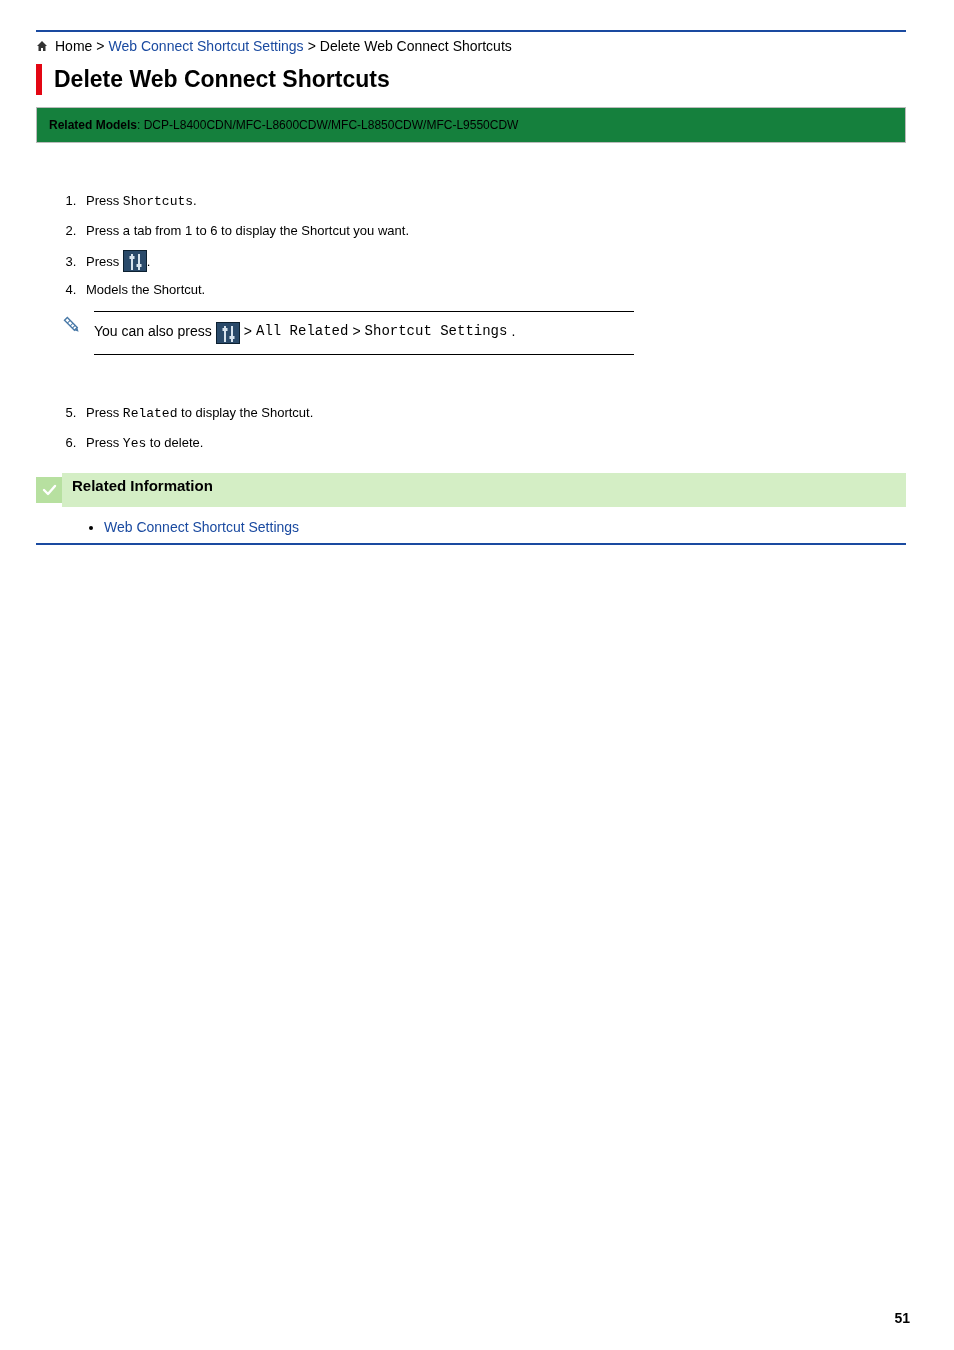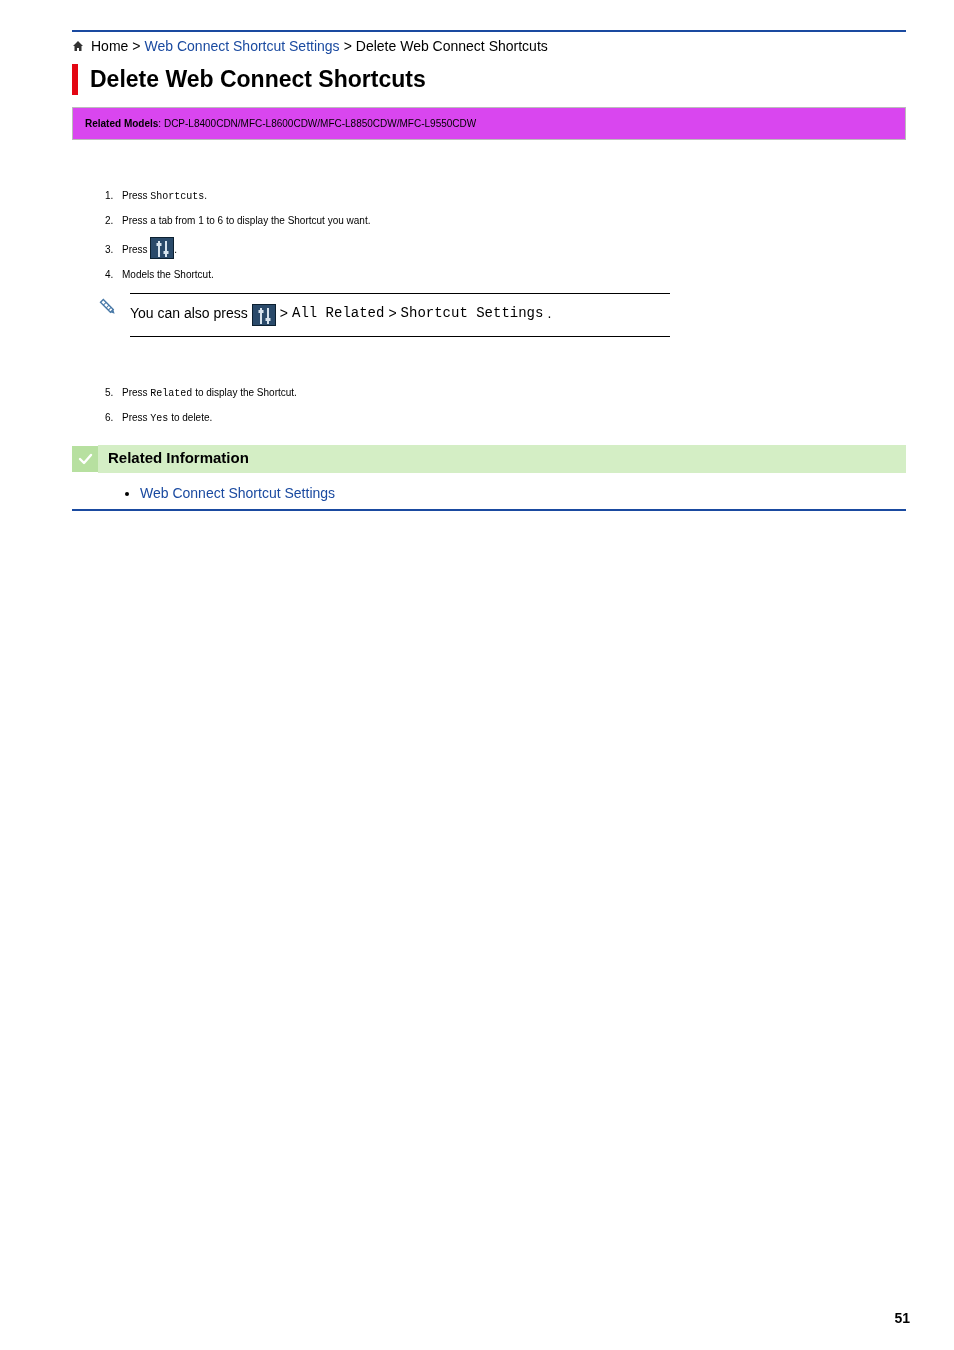--- a/index.html
+++ b/index.html
@@ -1,40 +1,40 @@
 <!DOCTYPE html>
 <html><head>
 <meta charset="utf-8">
 <style>
   * { box-sizing: border-box; margin: 0; padding: 0; }
   html, body { width: 954px; height: 1350px; background: #fff; font-family: Arial, Helvetica, sans-serif; color: #000; }
-  .page { padding: 30px 48px 20px 72px; position: relative; height: 100%; }
+  .page { padding: 30px 48px 20px 36px; position: relative; height: 100%; }
   .top-rule { border-top: 2px solid #1a4aa0; margin-bottom: 6px; }
   .breadcrumb { font-size: 14px; display: flex; align-items: center; flex-wrap: wrap; gap: 4px; }
   .breadcrumb a { color: #1a4aa0; text-decoration: none; }
   .home-icon { width: 12px; height: 12px; display: inline-block; vertical-align: -1px; margin-right: 3px; }
   .h1-wrap { display: flex; align-items: stretch; margin-top: 10px; margin-bottom: 12px; }
   .h1-bar { width: 6px; background: #e30613; margin-right: 12px; }
   .h1 { font-size: 23px; font-weight: bold; padding: 2px 0; }
-  .models-box { border: 1px solid #bbb; background: #d946ef; padding: 10px 12px; font-size: 10px; margin-bottom: 18px; }
+  .models-box { border: 1px solid #bbb; background: #15803d; padding: 10px 12px; font-size: 12px; margin-bottom: 18px; }
   .models-box .lbl { font-weight: bold; }
-  ol.steps { list-style: decimal; padding-left: 44px; font-size: 10px; margin-top: 44px; }
+  ol.steps { list-style: decimal; padding-left: 44px; font-size: 13px; margin-top: 44px; }
   ol.steps > li { padding: 4px 0 4px 6px; line-height: 1.6; }
   .mono { font-family: "Courier New", Courier, monospace; }
   .settings-icon { display: inline-block; width: 24px; height: 22px; background: #2a4a6a; border: 1px solid #0c2030; vertical-align: -6px; position: relative; }
   .settings-icon svg { position: absolute; top: 1px; left: 1px; }
   .note-block { display: flex; align-items: flex-start; margin: 6px 0 6px 24px; }
   .pen-icon { width: 26px; height: 26px; flex-shrink: 0; margin-top: 2px; }
   .note-body { margin-left: 8px; width: 540px; }
   .note-rule { border-top: 1px solid #000; margin-bottom: 8px; }
   .note-rule.bottom { margin-top: 10px; margin-bottom: 0; }
   .note-line { font-size: 14px; line-height: 1.7; display: flex; align-items: flex-end; flex-wrap: wrap; gap: 4px; }
   .related-head { display: flex; align-items: center; margin-top: 14px; }
   .check-box { width: 26px; height: 26px; background: #b7e0a0; display: flex; align-items: center; justify-content: center; }
-  .related-title { flex: 1; background: #d4eec5; font-weight: bold; font-size: 15px; padding: 4px 10px; line-height: 18px; height: 28px; }
+  .related-title { flex: 1; background: #d4eec5; font-weight: bold; font-size: 15px; padding: 4px 10px; line-height: 18px; height: 34px; }
   .related-list { list-style: disc; padding: 10px 0 6px 68px; font-size: 14px; border-bottom: 2px solid #1a4aa0; }
   .related-list li { padding: 2px 0; }
   .related-list a { color: #1a4aa0; text-decoration: none; }
   .page-number { position: absolute; bottom: 24px; right: 44px; font-weight: bold; font-size: 14px; }
 </style>
 </head>
 <body>
 
 <div class="page">
   <div class="top-rule"></div>

